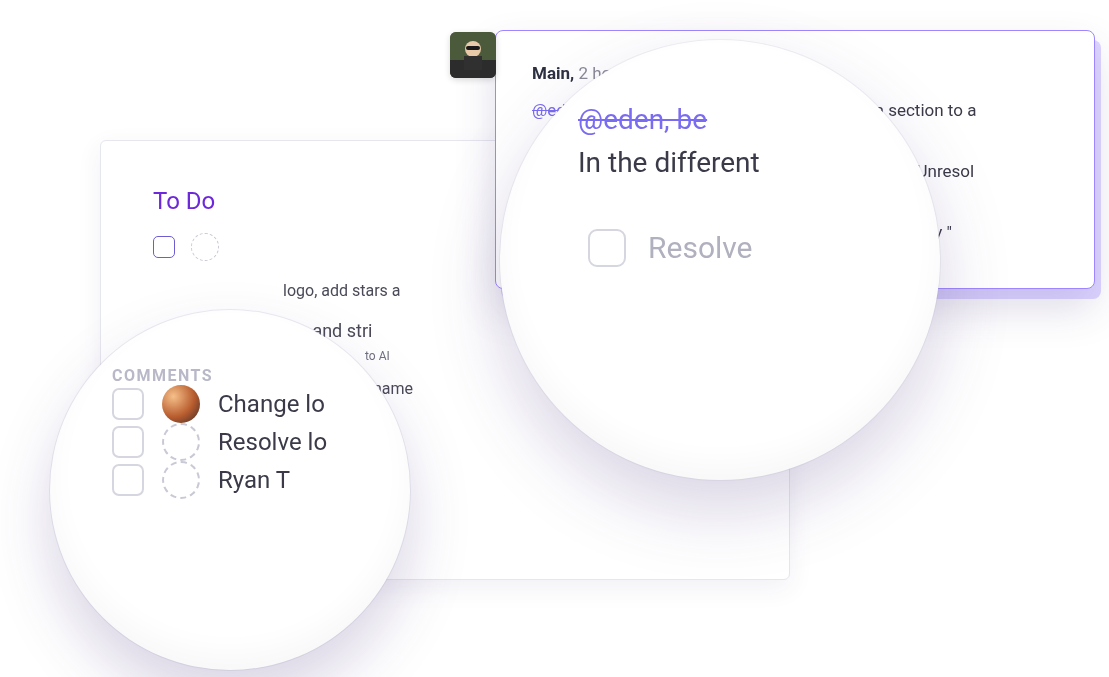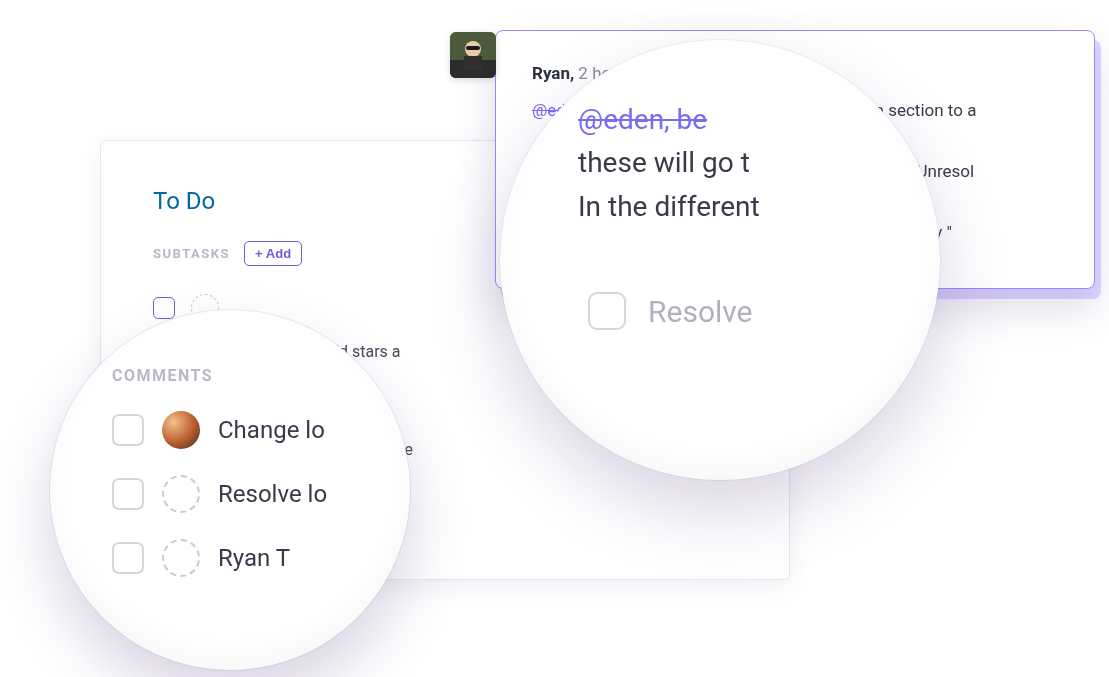--- a/index.html
+++ b/index.html
@@ -22,22 +22,22 @@
     height: 440px;
     background: #ffffff;
     border: 1px solid #e6e6ef;
     border-radius: 6px;
     box-shadow: 0 8px 24px rgba(80,60,130,0.08);
     padding: 46px 52px;
   }
   .todo-title {
     font-size: 24px;
     font-weight: 400;
-    color: #0369a1;
-    margin-bottom: 26px;
+    color: #6d28d9;
+    margin-bottom: 8px;
   }
   .section-row {
     display: flex;
     align-items: center;
     gap: 14px;
     margin-bottom: 18px;
   }
   .section-label {
     font-size: 13px;
     letter-spacing: 1.5px;
@@ -139,21 +139,20 @@
       inset 0 -15px 30px rgba(0,0,0,0.03);
     overflow: hidden;
     padding: 56px 44px 0 62px;
     z-index: 10;
   }
   .mag-left .section-label { font-size: 16px; letter-spacing: 1.5px; }
   .mag-row {
     display: flex;
     align-items: center;
     gap: 18px;
-    margin-top: 26px;
   }
   .mag-row .cb { width: 32px; height: 32px; flex: 0 0 32px; border-radius: 7px; border-width: 2px; border-color:#d6d6e0;}
   .mag-row .dashed-avatar { width: 38px; height: 38px; flex: 0 0 38px; border-width: 2px; }
   .mag-row .av-filled {
     width: 38px; height: 38px; border-radius: 50%;
     background: radial-gradient(circle at 30% 30%, #f5c08a 0%, #b85c2e 55%, #3a2a2a 100%);
     flex: 0 0 38px;
   }
   .mag-row .txt { font-size: 24px; color: #3a3a48; white-space: nowrap; }
 
@@ -181,45 +180,41 @@
     white-space: nowrap;
   }
   .mag-right .big-mention {
     color: #7a6cf0;
     text-decoration: line-through;
   }
   .resolve-row {
     display: flex;
     align-items: center;
     gap: 22px;
-    margin-top: 64px;
+    margin-top: 44px;
     margin-left: 10px;
   }
   .resolve-cb {
     width: 38px; height: 38px;
     border: 2px solid #d6d6e0;
     border-radius: 9px;
     background: #fff;
   }
   .resolve-label {
     font-size: 30px;
     color: #b0b0be;
     font-weight: 400;
   }
 </style>
 </head>
 <body>
 
 <div class="todo-panel">
   <div class="todo-title">To Do</div>
 
-  <div class="section-row">
-    <span class="section-label">SUBTASKS</span>
-    <button class="add-btn">+ Add</button>
-  </div>
 
   <div class="task-row">
     <span class="cb active"></span>
     <span class="dashed-avatar"></span>
   </div>
   <div class="task-indent">logo, add stars a</div>
 
   <div class="task-row" style="padding-left:80px">
     <span>add stars and stri</span>
   </div>
@@ -235,21 +230,21 @@
     <rect width="46" height="46" fill="#4a5a3a"></rect>
     <rect x="0" y="28" width="46" height="18" fill="#2c2c2c"></rect>
     <circle cx="23" cy="17" r="8" fill="#e8c9a8"></circle>
     <rect x="14" y="24" width="18" height="14" fill="#303030"></rect>
     <rect x="16" y="14" width="14" height="4" fill="#1a1a1a" rx="2"></rect>
   </svg>
 </div>
 
 <div class="comment-card">
   <div class="comment-header">
-    <span class="comment-author">Ryan,</span>
+    <span class="comment-author">Main,</span>
     <span class="comment-time">2 hours</span>
   </div>
   <div class="comment-line">
     <span class="mention struck">@eden, be</span>
     <span style="padding-left:120px">omment field, add a section to a</span>
   </div>
   <div class="comment-line">
     <span style="visibility:hidden">these will go t</span>
     <span style="padding-left:30px">iser (or themselves).</span>
   </div>
@@ -284,20 +279,19 @@
     <span class="cb"></span>
     <span class="dashed-avatar"></span>
     <span class="txt">Ryan T</span>
   </div>
 </div>
 
 <div class="mag-right">
   <div class="big-line">
     <span class="big-mention">@eden, be</span>
   </div>
-  <div class="big-line">these will go t</div>
   <div class="big-line">In the different</div>
 
   <div class="resolve-row">
     <span class="resolve-cb"></span>
     <span class="resolve-label">Resolve</span>
   </div>
 </div>
 
 </body></html>

